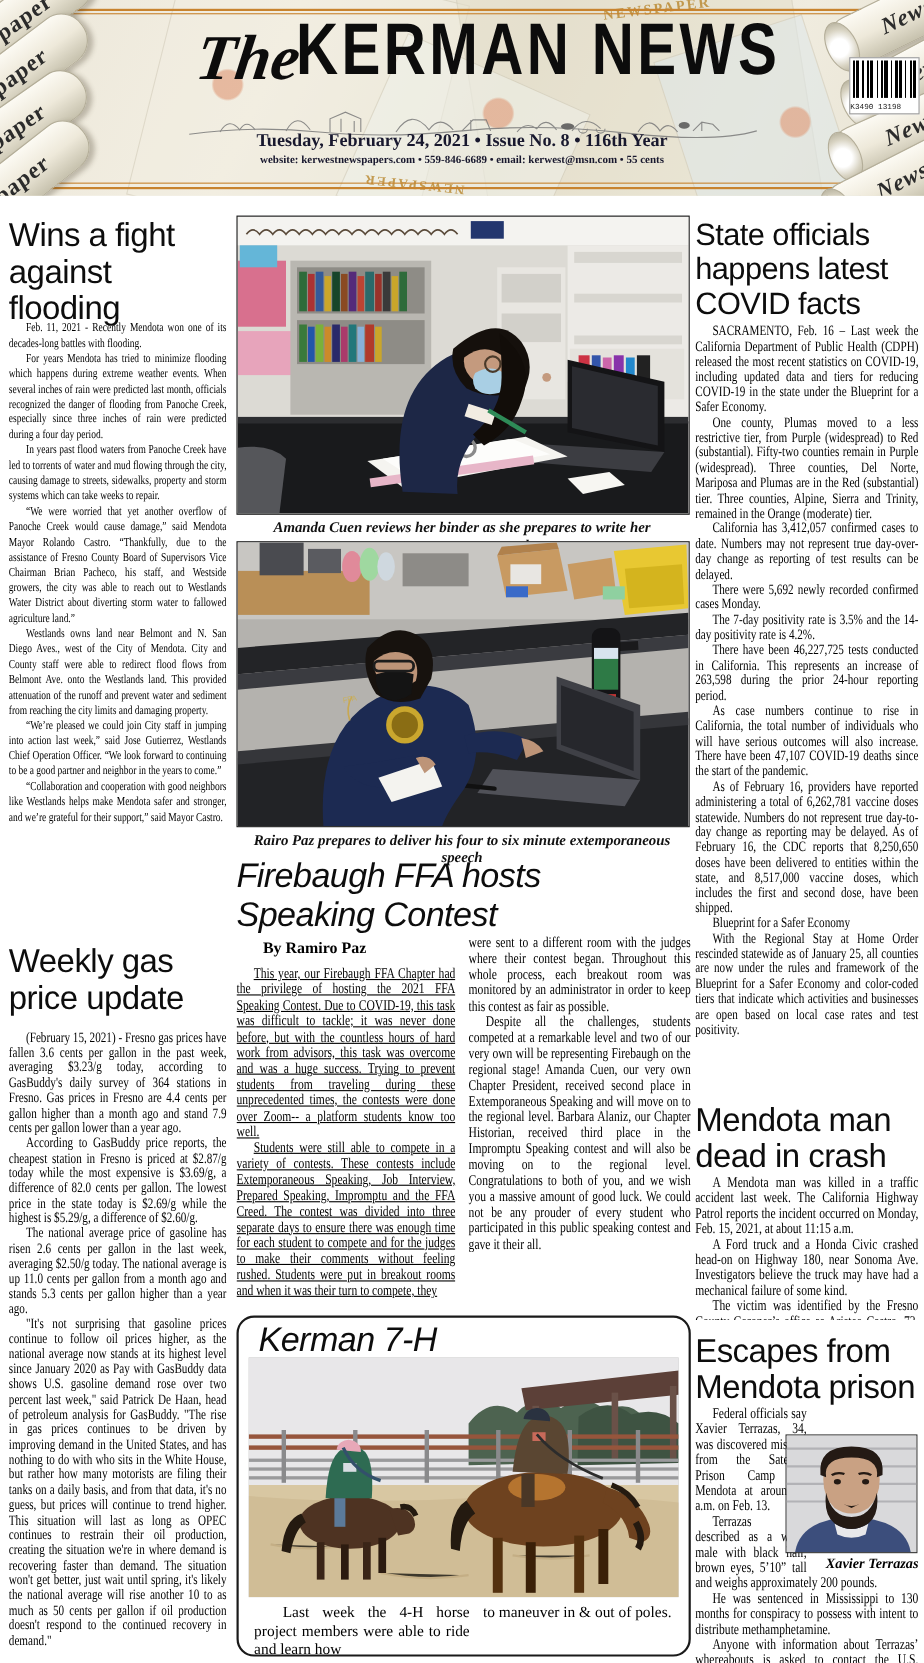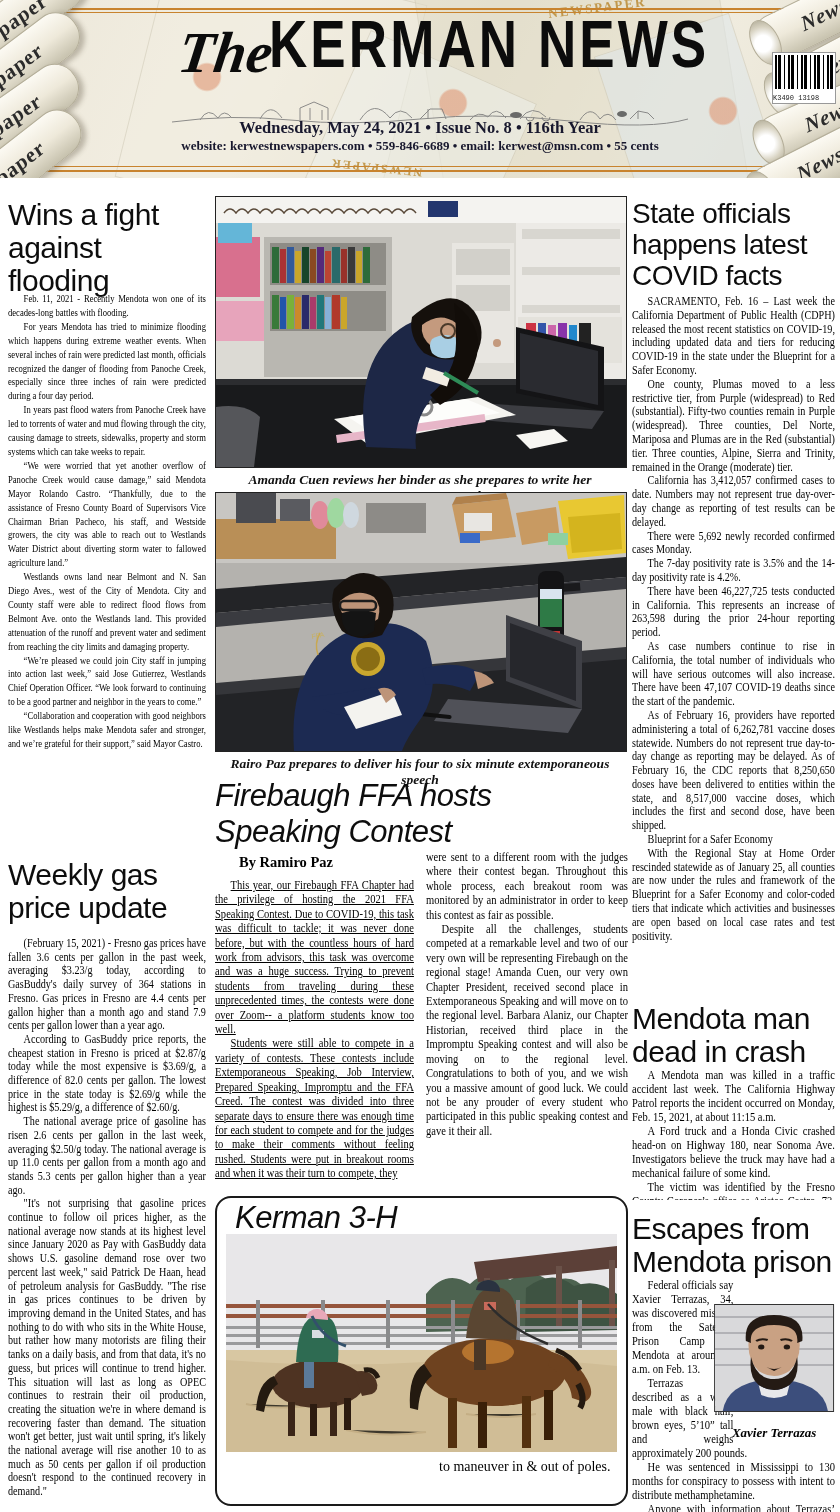--- a/index.html
+++ b/index.html
@@ -30,21 +30,21 @@
   #title-wrap{position:absolute;left:150px;top:18px;width:580px;height:78px;text-align:center;white-space:nowrap;}
   #title-the{display:inline-block;font-family:"Liberation Serif",serif;font-style:italic;font-weight:bold;
         font-size:58px;line-height:70px;color:#0c0c0c;margin-right:-4px;transform:skewX(-8deg);}
   #title-main{display:inline-block;font-family:"Liberation Sans",sans-serif;font-weight:bold;
         font-size:52px;line-height:70px;color:#0c0c0c;letter-spacing:3px;
         transform:scale(1.02,1.28);transform-origin:left bottom;}
   #sketch{position:absolute;left:170px;top:86px;width:520px;height:42px;opacity:.85;}
   #mast-info{position:absolute;left:120px;top:118px;width:600px;text-align:center;color:#18182e;}
   #mast-copyright{font-size:12.5px;font-weight:bold;line-height:15px;}
   #mast-dateline{font-size:16.5px;font-weight:bold;line-height:20px;}
-  #mast-contact{font-size:13px;font-weight:bold;line-height:16px;}
+  #mast-contact{font-size:10px;font-weight:bold;line-height:16px;}
   #barcode{position:absolute;left:772px;top:52px;width:62px;height:50px;background:#fff;
         border:1px solid #999;}
   #barcode .bars{position:absolute;left:2px;top:2px;right:2px;height:34px;
         background:repeating-linear-gradient(90deg,#000 0 2px,#fff 2px 3px,#000 3px 6px,#fff 6px 9px,#000 9px 10px,#fff 10px 13px);}
   #barcode .bcnum{position:absolute;left:0;bottom:1px;width:100%;text-align:left;
         font-family:"Liberation Mono",monospace;font-size:7px;color:#222;}
 
   
   .headline{font-family:"Liberation Sans",sans-serif;font-weight:normal;color:#0d0d0d;
         font-size:30px;line-height:33px;letter-spacing:-.5px;}
@@ -88,21 +88,21 @@
   #covid-body{position:absolute;left:0;top:98px;width:203px;height:668px;
         font-size:13px;line-height:13.8px;}
   #crash-headline{position:absolute;left:0;top:774px;width:203px;margin-top:32px;}
   #crash-body{position:absolute;left:0;top:872px;width:203px;height:132px;
         font-size:13.5px;line-height:14px;}
   #escape-headline{position:absolute;left:0;top:1016px;width:203px;}
   #escape-body{position:absolute;left:0;top:1082px;width:203px;height:234px;
         font-size:13.5px;line-height:14px;}
   #mug-fig{float:right;width:122px;margin:26px 0 2px 8px;transform:scaleX(1.28);transform-origin:100% 0;}
   #mug-img{width:118px;height:106px;border:1px solid #333;display:block;margin:0 auto;}
-  #mug-cap{font-size:13px;font-weight:bold;font-style:italic;text-align:center;margin-top:14px;}
+  #mug-cap{font-size:13px;font-weight:bold;font-style:italic;text-align:right;margin-top:2px;}
 </style>
 </head>
 <body>
 
 <div id="page">
 
   <div id="masthead">
     <div class="collage-panel" style="left:140px;top:-30px;width:260px;height:240px;background:#f1ede0;transform:rotate(14deg);"></div>
     <div class="collage-panel" style="left:430px;top:-40px;width:300px;height:250px;background:#e3deca;transform:rotate(-9deg);"></div>
     <div class="collage-panel" style="left:330px;top:60px;width:180px;height:160px;background:#eef0ea;transform:rotate(24deg);"></div>
@@ -167,21 +167,21 @@
         <path d="M410 34 q10 -16 20 -1 q8 -10 16 1"></path>
         <path d="M460 33 l8 -8 l10 2 l6 6 M468 25 l0 8"></path>
       </g>
       <g fill="#555">
         <ellipse cx="346" cy="29" rx="6" ry="3"></ellipse>
         <ellipse cx="452" cy="28" rx="5" ry="3"></ellipse>
       </g>
     </svg>
 
     <div id="mast-info">
-      <div id="mast-dateline">Wednesday, May 24, 2021 • Issue No. 8 • 116th Year</div>
+      <div id="mast-dateline">Tuesday, February 24, 2021 • Issue No. 8 • 116th Year</div>
       <div id="mast-contact">website: kerwestnewspapers.com • 559-846-6689 • email: kerwest@msn.com • 55 cents</div>
     </div>
 
     <div id="barcode">
       <div class="bars"></div>
       <div class="bcnum">K3490  13198</div>
     </div>
   </div>
 
   <div id="col-left">
@@ -369,21 +369,21 @@
       </div>
       <div id="ffa-col2" class="bt">
         <div class="cond">
           <p style="text-indent:0">were sent to a different room with the judges where their contest began. Throughout this whole process, each breakout room was monitored by an administrator in order to keep this contest as fair as possible.</p>
           <p>Despite all the challenges, students competed at a remarkable level and two of our very own will be representing Firebaugh on the regional stage! Amanda Cuen, our very own Chapter President, received second place in Extemporaneous Speaking and will move on to the regional level. Barbara Alaniz, our Chapter Historian, received third place in the Impromptu Speaking contest and will also be moving on to the regional level. Congratulations to both of you, and we wish you a massive amount of good luck. We could not be any prouder of every student who participated in this public speaking contest and gave it their all.</p>
         </div>
       </div>
     </div>
 
     <div id="kbox">
-      <div id="kbox-title" class="headline-i">Kerman 3-H</div>
+      <div id="kbox-title" class="headline-i">Kerman 7-H</div>
       <div id="kbox-photo" class="photo-frame" style="border:none">
         <svg viewBox="0 0 391 218" width="391" height="218" preserveAspectRatio="none">
           <rect width="391" height="218" fill="#e8e7e9"></rect>
 
           <path d="M200 60 q20 -26 44 -10 q18 -18 40 -4 q22 -14 40 2 q24 -10 36 8 l0 38 l-160 4z" fill="#4d6350"></path>
           <path d="M300 54 q26 -20 48 -2 q24 -8 43 8 l0 36 l-92 2z" fill="#3e5342"></path>
 
           <polygon points="248,28 391,12 391,34 252,48" fill="#5c4038"></polygon>
           <rect x="258" y="44" width="6" height="56" fill="#6a5148"></rect>
           <rect x="330" y="32" width="6" height="60" fill="#6a5148"></rect>
@@ -440,20 +440,23 @@
             <path d="M330 116 q16 6 24 20" stroke="#241a10" stroke-width="5" fill="none"></path>
             <ellipse cx="262" cy="118" rx="26" ry="12" fill="#b5742f"></ellipse>
             <path d="M240 104 q4 -40 18 -48 q14 -8 26 4 q10 12 6 46z" fill="#5a4632"></path>
             <path d="M250 56 a12 11 0 1 1 24 2 z" fill="#2a3240"></path>
             <rect x="258" y="68" width="12" height="8" fill="#c86a5a"></rect>
             <rect x="248" y="106" width="12" height="30" fill="#4a3726"></rect>
             <path d="M262 70 q20 24 60 40" stroke="#2c2c2c" stroke-width="2.5" fill="none"></path>
           </g>
         </svg>
       </div>
+      <div id="kbox-cap1">
+          <p>Last week the 4-H horse project members were able to ride and learn how</p>
+        </div>
       <div id="kbox-cap2">to maneuver in &amp; out of poles.</div>
     </div>
   </div>
 
   <div id="col-right">
     <div id="covid-headline" class="headline">State officials happens latest COVID facts</div>
     <div id="covid-body" class="bt">
       <div class="cond">
         <p>SACRAMENTO, Feb. 16 – Last week the California Department of Public Health (CDPH) released the most recent statistics on COVID-19, including updated data and tiers for reducing COVID-19 in the state under the Blueprint for a Safer Economy.</p>
         <p>One county, Plumas moved to a less restrictive tier, from Purple (widespread) to Red (substantial). Fifty-two counties remain in Purple (widespread). Three counties, Del Norte, Mariposa and Plumas are in the Red (substantial) tier. Three counties, Alpine, Sierra and Trinity, remained in the Orange (moderate) tier.</p>

